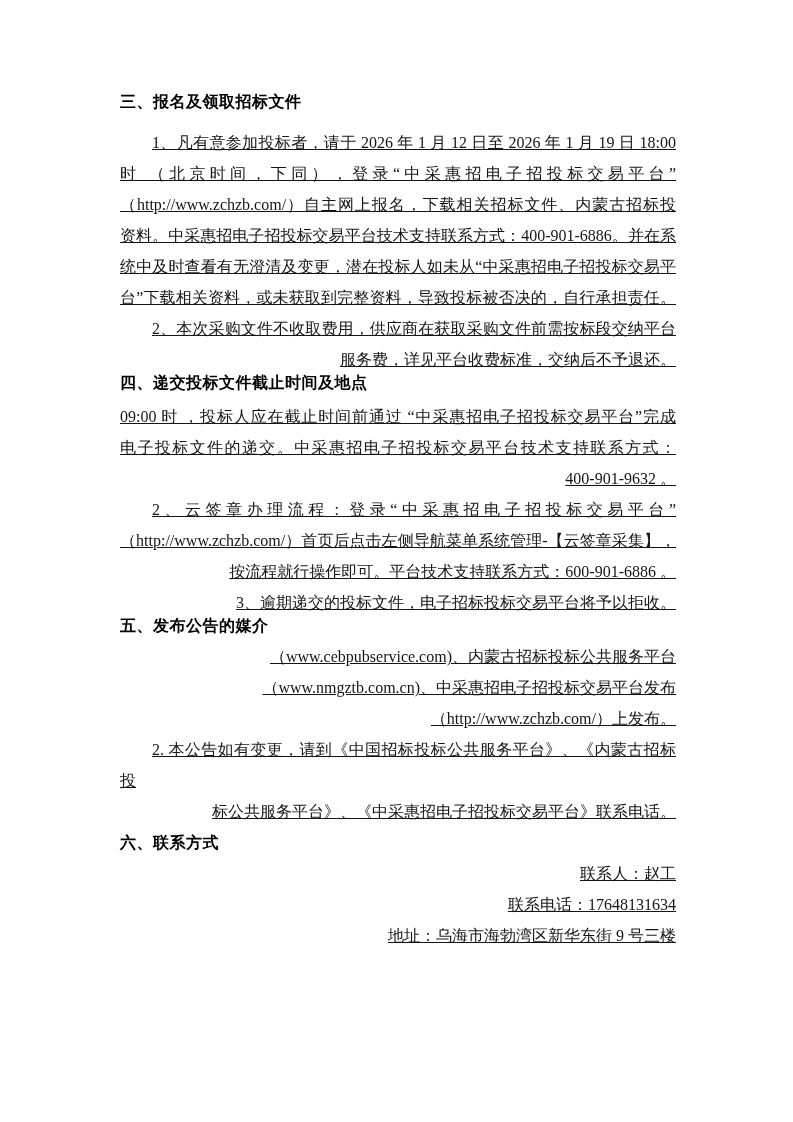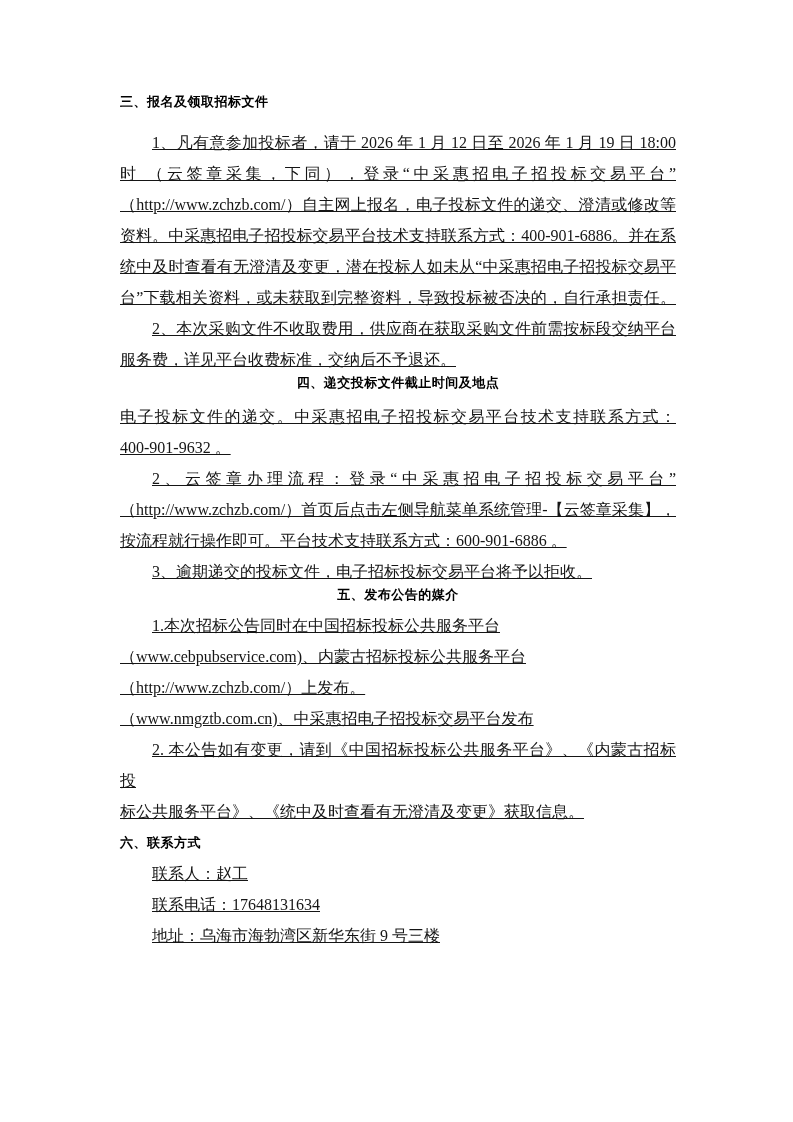--- a/index.html
+++ b/index.html
@@ -20,88 +20,88 @@
     top: 86px;
     width: 556px;
     color: #151515;
     font-family: "Liberation Serif", "DejaVu Serif", serif;
     font-size: 16px;
     line-height: 31px;
   }
   h2.sec {
     margin: 0;
     font-family: "DejaVu Sans", "Liberation Sans", sans-serif;
-    font-size: 13px;
+    font-size: 16px;
     font-weight: bold;
     color: #000000;
     line-height: 31px;
     letter-spacing: 0.5px;
   }
   h2.sp-after { margin-bottom: 10px; }
-  h2.tight-top { margin-top: -8px; text-align: center; }
+  h2.tight-top { margin-top: -8px; }
   h2.sp-after-sm { margin-bottom: 3px; }
   p.para { margin: 0; text-decoration: underline; }
-  .line { text-align: left; white-space: normal; }
+  .line { text-align: right; white-space: normal; }
   .line.fill {
     text-align: justify;
     text-align-last: justify;
   }
   .line.indent { text-indent: 2em; }
 </style>
 </head>
 <body>
 
 <div class="page">
   <div class="content">
 
     <h2 class="sec sp-after">三、报名及领取招标文件</h2>
 
     <p class="para">
       <span class="line indent fill" style="display:block">1、凡有意参加投标者，请于 2026 年 1 月 12 日至 2026 年 1 月 19 日 18:00</span>
-      <span class="line fill" style="display:block">时 （云签章采集，下同），登录“中采惠招电子招投标交易平台”</span>
-      <span class="line fill" style="display:block">（http://www.zchzb.com/）自主网上报名，电子投标文件的递交、澄清或修改等</span>
+      <span class="line fill" style="display:block">时 （北京时间，下同），登录“中采惠招电子招投标交易平台”</span>
+      <span class="line fill" style="display:block">（http://www.zchzb.com/）自主网上报名，下载相关招标文件、内蒙古招标投</span>
       <span class="line fill" style="display:block">资料。中采惠招电子招投标交易平台技术支持联系方式：400-901-6886。并在系</span>
       <span class="line fill" style="display:block">统中及时查看有无澄清及变更，潜在投标人如未从“中采惠招电子招投标交易平</span>
       <span class="line fill" style="display:block">台”下载相关资料，或未获取到完整资料，导致投标被否决的，自行承担责任。</span>
     </p>
 
     <p class="para">
       <span class="line indent fill" style="display:block">2、本次采购文件不收取费用，供应商在获取采购文件前需按标段交纳平台</span>
       <span class="line" style="display:block">服务费，详见平台收费标准，交纳后不予退还。</span>
     </p>
 
     <h2 class="sec tight-top sp-after-sm">四、递交投标文件截止时间及地点</h2>
 
     <p class="para">
+      <span class="line fill" style="display:block">09:00 时 ，投标人应在截止时间前通过 “中采惠招电子招投标交易平台”完成</span>
       <span class="line fill" style="display:block">电子投标文件的递交。中采惠招电子招投标交易平台技术支持联系方式：</span>
       <span class="line" style="display:block">400-901-9632 。</span>
     </p>
 
     <p class="para">
       <span class="line indent fill" style="display:block">2、云签章办理流程：登录“中采惠招电子招投标交易平台”</span>
       <span class="line fill" style="display:block">（http://www.zchzb.com/）首页后点击左侧导航菜单系统管理-【云签章采集】，</span>
       <span class="line" style="display:block">按流程就行操作即可。平台技术支持联系方式：600-901-6886 。</span>
     </p>
 
     <p class="para">
       <span class="line indent" style="display:block">3、逾期递交的投标文件，电子招标投标交易平台将予以拒收。</span>
     </p>
 
     <h2 class="sec tight-top">五、发布公告的媒介</h2>
 
     <p class="para">
-      <span class="line indent" style="display:block">1.本次招标公告同时在中国招标投标公共服务平台</span>
       <span class="line" style="display:block">（www.cebpubservice.com)、内蒙古招标投标公共服务平台</span>
+      <span class="line" style="display:block">（www.nmgztb.com.cn)、中采惠招电子招投标交易平台发布</span>
       <span class="line" style="display:block">（http://www.zchzb.com/）上发布。</span>
-      <span class="line" style="display:block">（www.nmgztb.com.cn)、中采惠招电子招投标交易平台发布</span>
     </p>
 
     <p class="para">
       <span class="line indent fill" style="display:block">2. 本公告如有变更，请到《中国招标投标公共服务平台》、《内蒙古招标投</span>
-      <span class="line" style="display:block">标公共服务平台》、《统中及时查看有无澄清及变更》获取信息。</span>
+      <span class="line" style="display:block">标公共服务平台》、《中采惠招电子招投标交易平台》联系电话。</span>
     </p>
 
     <h2 class="sec">六、联系方式</h2>
 
     <p class="para">
       <span class="line indent" style="display:block">联系人：赵工</span>
     </p>
     <p class="para">
       <span class="line indent" style="display:block">联系电话：17648131634</span>
     </p>

